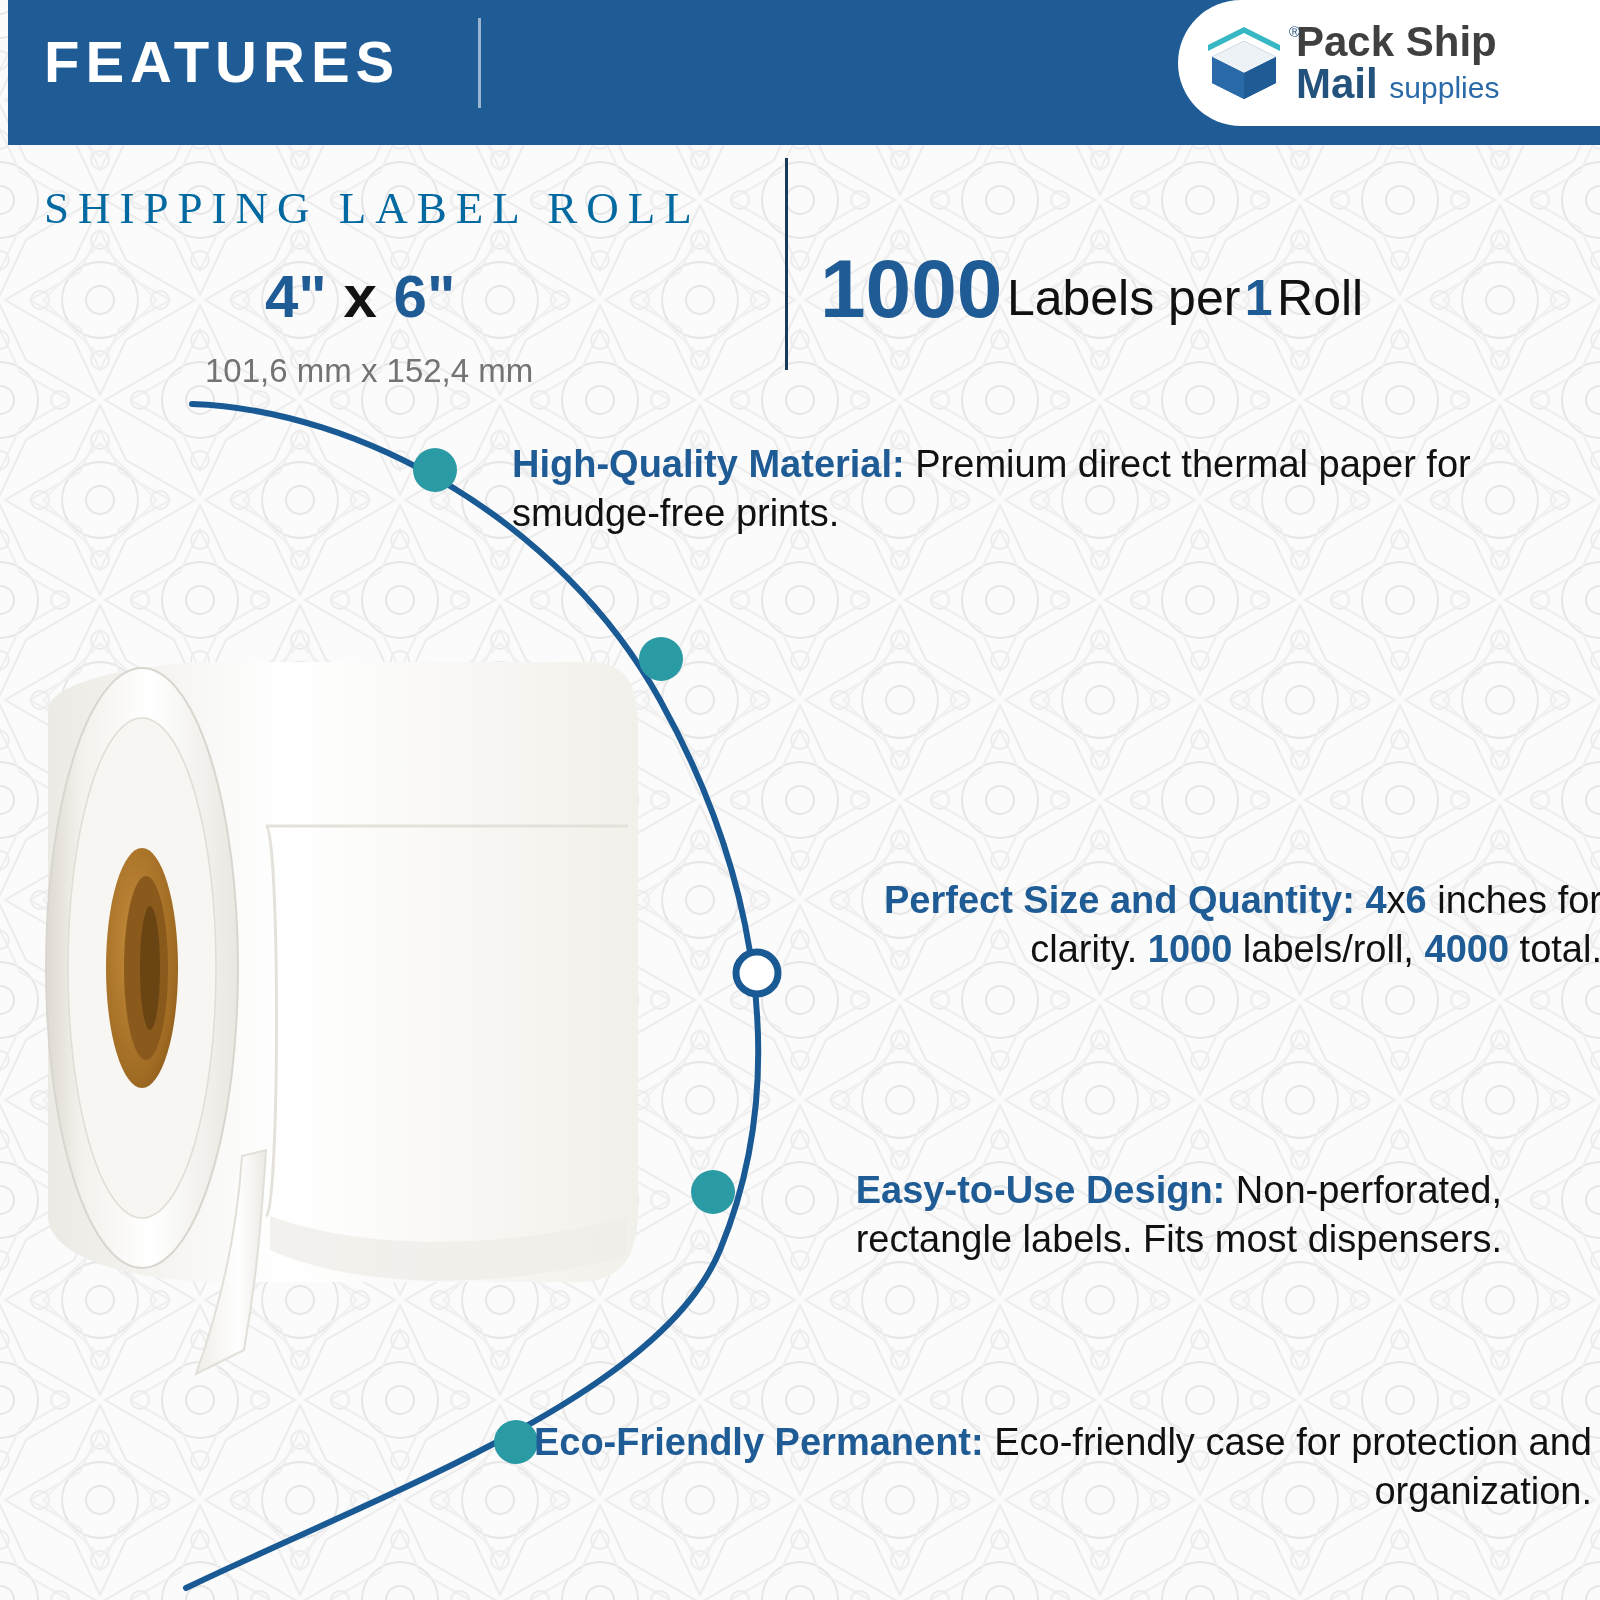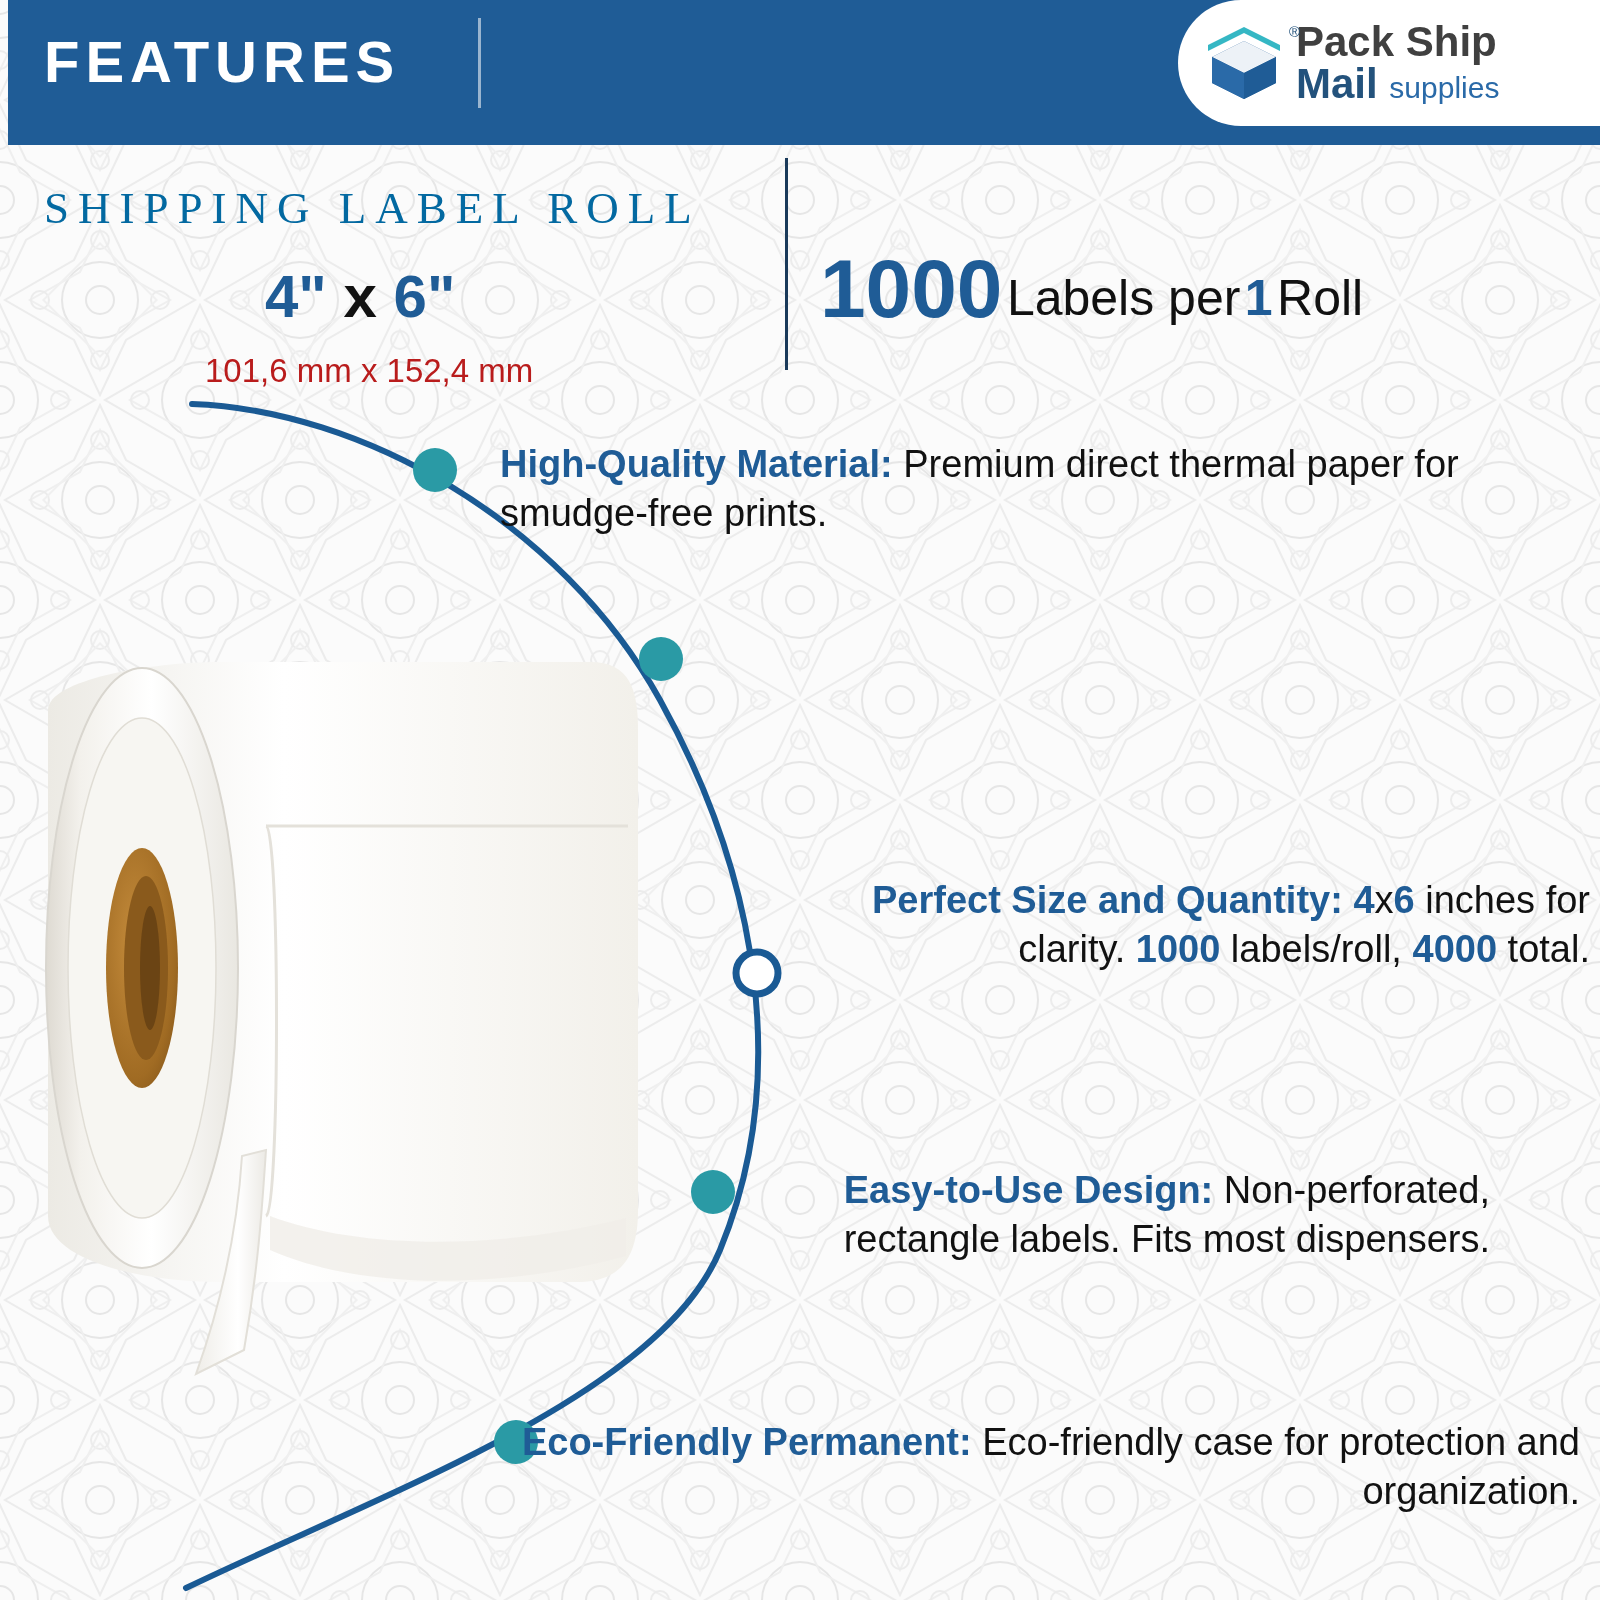--- a/index.html
+++ b/index.html
@@ -113,21 +113,21 @@
     font-weight: bold;
     color: #1f5c96;
     z-index: 4;
   }
   #size-main .x-mark { color: #111111; }
   #size-metric {
     position: absolute;
     left: 205px;
     top: 352px;
     font-size: 33px;
-    color: #b91c1c;
+    color: #737373;
     z-index: 4;
   }
   #vertical-rule {
     position: absolute;
     left: 785px;
     top: 158px;
     width: 3px;
     height: 212px;
     background: #1a3a5a;
     z-index: 4;
@@ -174,20 +174,21 @@
     pointer-events: none;
   }
 
   
   .feature {
     position: absolute;
     z-index: 4;
     font-size: 38px;
     line-height: 1.28;
     color: #111111;
+    margin-left: 12px;
   }
   .feature .lead {
     font-weight: bold;
     color: #1f5c96;
   }
   .feature b { color: #1f5c96; }
 
   #feature-0 { left: 500px; top: 440px; width: 1080px; }
   #feature-1 { left: 730px; top: 632px; width: 860px; text-align: right; }
   #feature-1 .body { display: block; text-align: right; }

